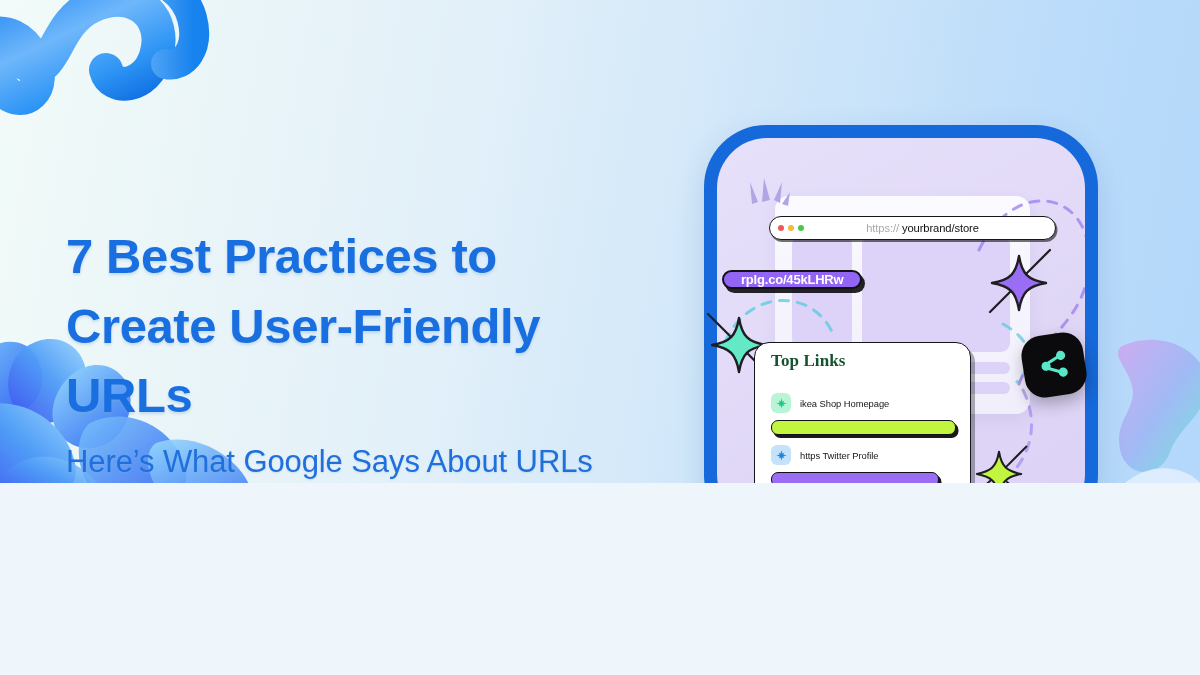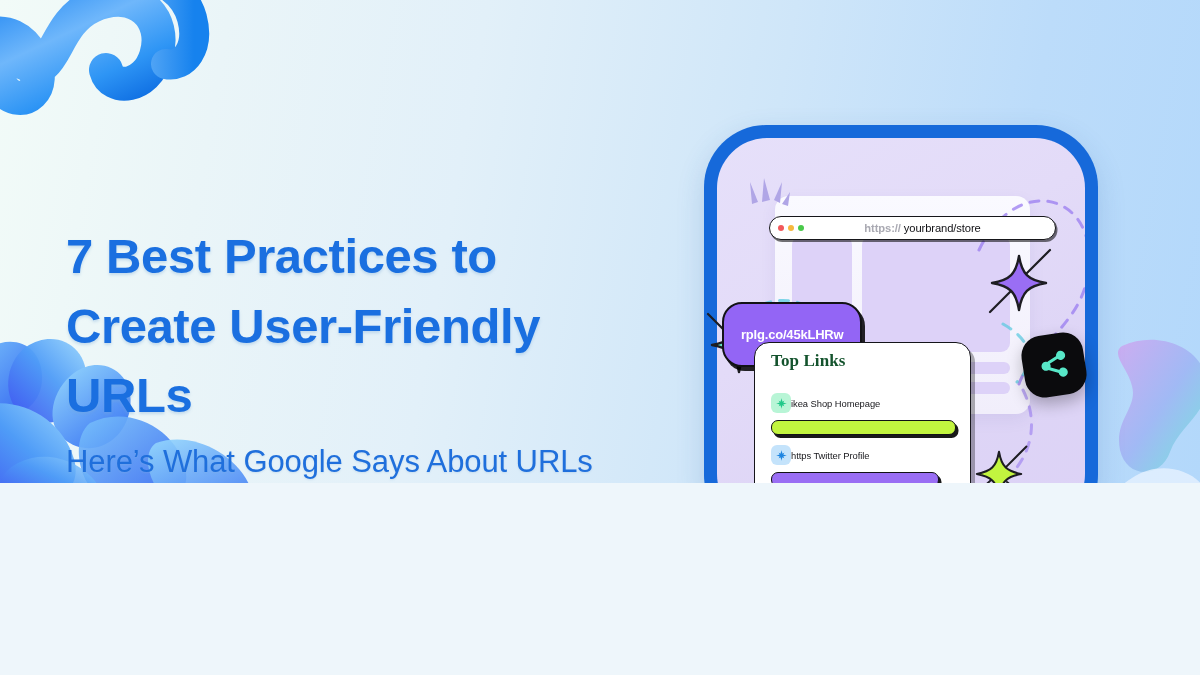--- a/index.html
+++ b/index.html
@@ -84,48 +84,47 @@
     box-shadow:1.5px 2px 0 rgba(0,0,0,.55);
     z-index:6;
   }
   #dots{display:flex;gap:4px;margin-left:8px;}
   #dots i{width:6px;height:6px;border-radius:50%;display:block;}
   .d-red{background:#f2585b;} .d-yel{background:#f6b83e;} .d-grn{background:#49c94a;}
   #urltext{
     flex:1;text-align:center;font-size:11.2px;letter-spacing:-0.1px;
     margin-right:14px;
   }
-  #urltext .proto{color:#a9a9b2;font-weight:700;margin-top:35px;}
+  #urltext .proto{color:#a9a9b2;font-weight:400;margin-top:35px;}
   #urltext .host{color:#101014;font-weight:400;}
 
   
   #pill{
     position:absolute;left:722px;top:270px;
-    padding:23px 17px;border-radius:20px;
+    padding:0 17px;border-radius:20px;
     background:#9365f5;border:2px solid #121216;
     color:#fff;font-weight:700;font-size:13px;letter-spacing:-0.2px;
     box-shadow:3px 4px 0 rgba(0,0,0,.85);
     z-index:7;
-    margin-top:32px;
   }
 
   
   #toplinks{
     position:absolute;left:754px;top:342px;width:215px;height:158px;
     background:#fff;border:1.8px solid #15151a;border-radius:15px;
     box-shadow:4px 5px 0 rgba(0,0,0,.30);
     z-index:8;
   }
   #tl-title{
     position:absolute;left:16px;top:8px;
     font-family:"Liberation Serif", serif;
     font-weight:700;font-size:17px;color:#14532d;letter-spacing:.1px;
   }
   .lrow{position:absolute;left:16px;width:183px;}
-  .lrow-head{display:flex;align-items:center;}
+  .lrow-head{display:flex;align-items:center;gap:9px;}
   .lico{
     width:20px;height:20px;border-radius:6px;flex:none;
     display:flex;align-items:center;justify-content:center;
   }
   .lico.green{background:#b8f5d6;}
   .lico.blue{background:#c4e3fb;}
   .lname{font-size:9.4px;color:#17171b;font-weight:400;letter-spacing:-0.05px;}
   .lbar{
     margin-top:7px;height:13px;border-radius:7px;
     border:1.4px solid #121216;box-shadow:2.5px 3px 0 rgba(0,0,0,.9);

